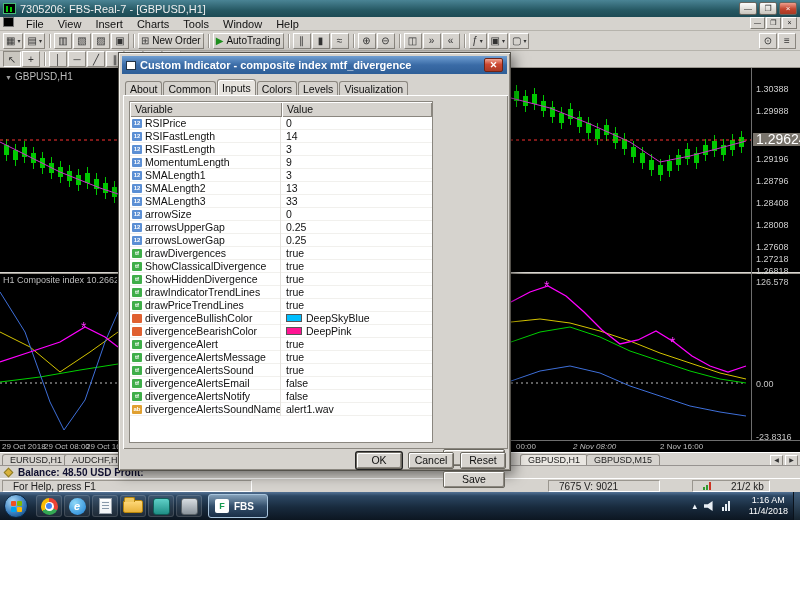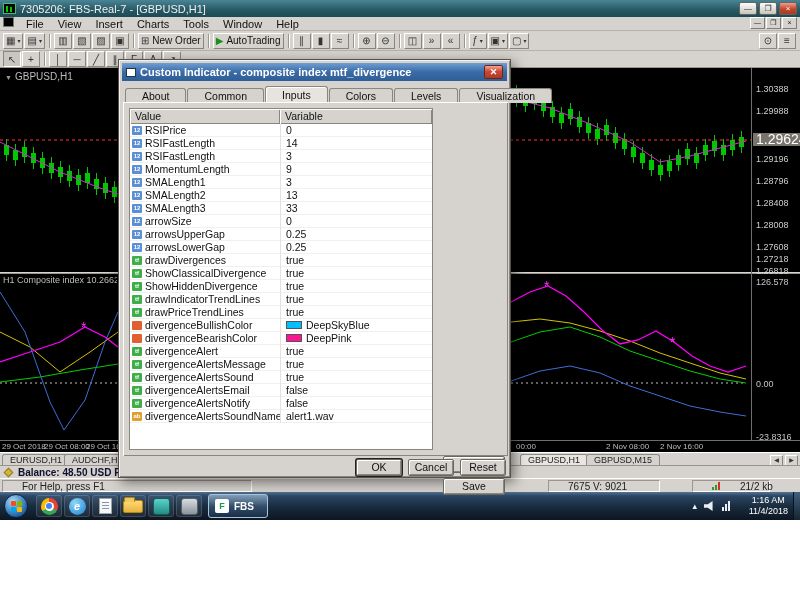--- a/index.html
+++ b/index.html
@@ -56,36 +56,36 @@
 .ctab.active{background:#e9e6e1;}
 .ctab-arrow{position:absolute;top:2px;width:13px;height:11px;background:#d6d3ce;border:1px solid;border-color:#fff #8a867f #8a867f #fff;font-size:6px;text-align:center;line-height:9px;color:#333;}
 
 
 .term{position:absolute;left:0;top:465px;width:800px;height:13px;background:#d6d3ce;border-top:1px solid #979390;}
 .term-ico{position:absolute;left:5px;top:3px;width:7px;height:7px;background:#d9b23a;border:1px solid #8a7a2a;transform:rotate(45deg);}
 .balance{position:absolute;left:18px;top:1px;font-size:10px;font-weight:bold;color:#101030;white-space:nowrap;}
 
 
 .status{position:absolute;left:0;top:478px;width:800px;height:14px;background:#d6d3ce;border-top:1px solid #fff;font-size:10px;color:#222;}
-.spanel{position:absolute;top:1px;height:12px;line-height:11px;padding:0 19px;border:1px solid;border-color:#9a968f #fff #fff #9a968f;white-space:nowrap;}
+.spanel{position:absolute;top:1px;height:12px;line-height:11px;padding:0 10px;border:1px solid;border-color:#9a968f #fff #fff #9a968f;white-space:nowrap;}
 .sp-help{left:2px;width:250px;}
 .sp-quote{left:548px;width:112px;}
 .sp-traffic{left:692px;width:78px;display:flex;align-items:center;gap:20px;}
 .bars{display:flex;align-items:flex-end;height:8px;gap:1px;}
 .bars i{display:block;width:2px;background:#2f9b2f;}
 .bars i:nth-child(1){height:3px;}.bars i:nth-child(2){height:5px;}.bars i:nth-child(3){height:8px;background:#cc3322;}
 
 
-.dialog{position:absolute;left:118px;top:52px;width:393px;height:419px;background:#d6d3ce;border:1px solid #55524c;box-shadow:3px 4px 12px rgba(0,0,0,.5),inset 1px 1px 0 #f4f3ef,inset -1px -1px 0 #8a867f;z-index:50;margin-top:7px;}
+.dialog{position:absolute;left:118px;top:52px;width:393px;height:419px;background:#d6d3ce;border:1px solid #55524c;box-shadow:3px 4px 12px rgba(0,0,0,.5),inset 1px 1px 0 #f4f3ef,inset -1px -1px 0 #8a867f;z-index:50;}
 .dtitle{position:absolute;left:3px;top:3px;right:3px;height:18px;background:linear-gradient(180deg,#6f9ed2,#3a6ba6 50%,#2e5e97);color:#fff;font-size:11px;font-weight:bold;display:flex;align-items:center;padding:0 4px;}
 .dtitle-ico{width:10px;height:9px;background:#fff;border:1px solid #234;margin-right:4px;flex:none;}
 .dtitle-text{white-space:nowrap;overflow:hidden;}
 .dclose{margin-left:auto;width:19px;height:14px;background:linear-gradient(180deg,#f2a794,#cd4732 45%,#ab3a25);border:1px solid #6f2316;border-radius:2px;color:#fff;font-size:9px;line-height:12px;text-align:center;font-weight:bold;flex:none;}
 .dtabs{position:absolute;left:6px;top:26px;height:17px;display:flex;align-items:flex-end;}
-.dtab{height:15px;line-height:14px;padding:0 16px;font-size:10.5px;background:#d6d3ce;border:1px solid #8a867f;border-bottom:none;border-radius:3px 3px 0 0;margin-right:1px;color:#111;}
+.dtab{height:15px;line-height:14px;padding:0 4px;font-size:10.5px;background:#d6d3ce;border:1px solid #8a867f;border-bottom:none;border-radius:3px 3px 0 0;margin-right:1px;color:#111;}
 .dtab.active{height:17px;line-height:16px;background:#e7e4df;box-shadow:inset 1px 1px 0 #fff;}
 .dpanel{position:absolute;left:4px;top:42px;width:385px;height:354px;background:#d6d3ce;box-shadow:inset 1px 1px 0 #fff,inset -1px -1px 0 #8a867f;}
 .ptable{position:absolute;left:6px;top:6px;width:304px;height:342px;background:#fff;border:1px solid #8a867f;overflow:hidden;}
 .phead{display:flex;height:15px;}
 .phcell{background:#d6d3ce;box-shadow:inset 1px 1px 0 #fff,inset -1px -1px 0 #8a867f;font-size:10.5px;padding:1px 0 0 5px;color:#111;}
 .phcell.c1{width:152px;}
 .phcell.c2{flex:1;}
 .prow{display:flex;height:13px;align-items:center;border-bottom:1px solid #f1f0ed;font-size:10.5px;color:#111;}
 .picon{width:10px;height:9px;margin:0 3px 0 2px;border-radius:1px;color:#fff;font-size:6px;line-height:9px;text-align:center;font-weight:bold;flex:none;}
 .t-int,.t-double{background:#5b8fd4;}
@@ -389,21 +389,21 @@
           <span class="ilabel" style="top: 209px;">126.578</span>
           <span class="ilabel" style="top: 311px;">0.00</span>
           <span class="ilabel" style="top: 364px;">-23.8316</span>
         </div>
       <div class="tsepline"></div>
       <div id="time-axis">
           <span class="tlab" style="left: 2px;">29 Oct 2018</span>
           <span class="tlab" style="left: 44px;">29 Oct 08:00</span>
           <span class="tlab" style="left: 86px;">29 Oct 16:00</span>
           <span class="tlab" style="left: 516px;">00:00</span>
-          <span class="tlab" style="left: 606px;">2 Nov 08:00</span>
+          <span class="tlab" style="left: 573px; font-style: italic;">2 Nov 08:00</span>
           <span class="tlab" style="left: 660px;">2 Nov 16:00</span>
         </div>
     </div>
 
     <div class="ctabs" id="chart-tabs">
       <span class="ctab-arrow" style="left:770px">◀</span>
       <span class="ctab-arrow" style="left:785px">▶</span>
     <span class="ctab" style="left: 2px;">EURUSD,H1</span>
         <span class="ctab" style="left: 64px;">AUDCHF,H1</span>
         <span class="ctab active" style="left: 520px;">GBPUSD,H1</span>
@@ -439,22 +439,22 @@
         <span class="dtab">About</span>
         <span class="dtab">Common</span>
         <span class="dtab active">Inputs</span>
         <span class="dtab">Colors</span>
         <span class="dtab">Levels</span>
         <span class="dtab">Visualization</span>
       </div>
     <div class="dpanel">
       <div class="ptable">
         <div class="phead">
+          <span class="phcell c1">Variable</span>
           <span class="phcell c2">Value</span>
-          <span class="phcell c1">Variable</span>
         </div>
         <div id="param-rows">
             <div class="prow">
               <span class="picon t-int">12</span>
               <span class="pname">RSIPrice</span>
               <span class="pval">
                 <span>0</span>
               </span>
             </div>
             <div class="prow">

